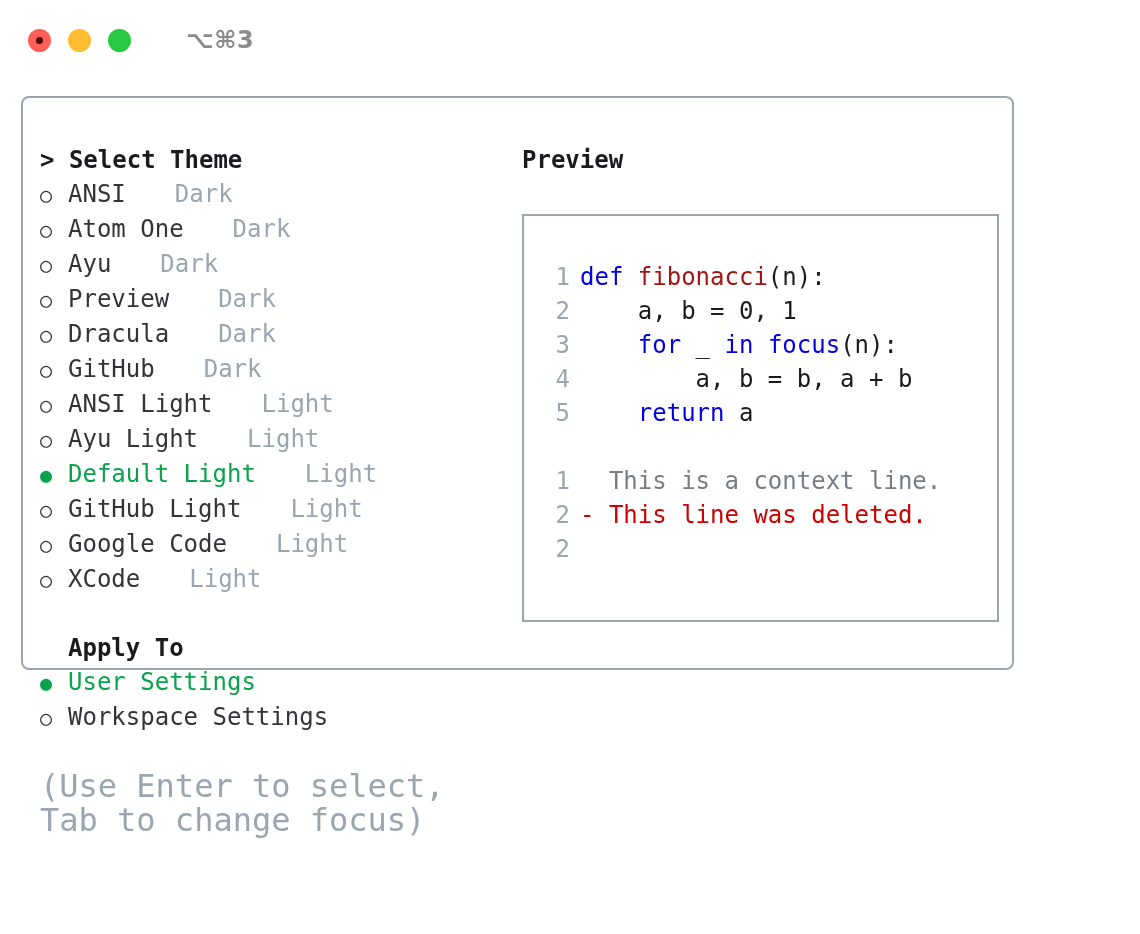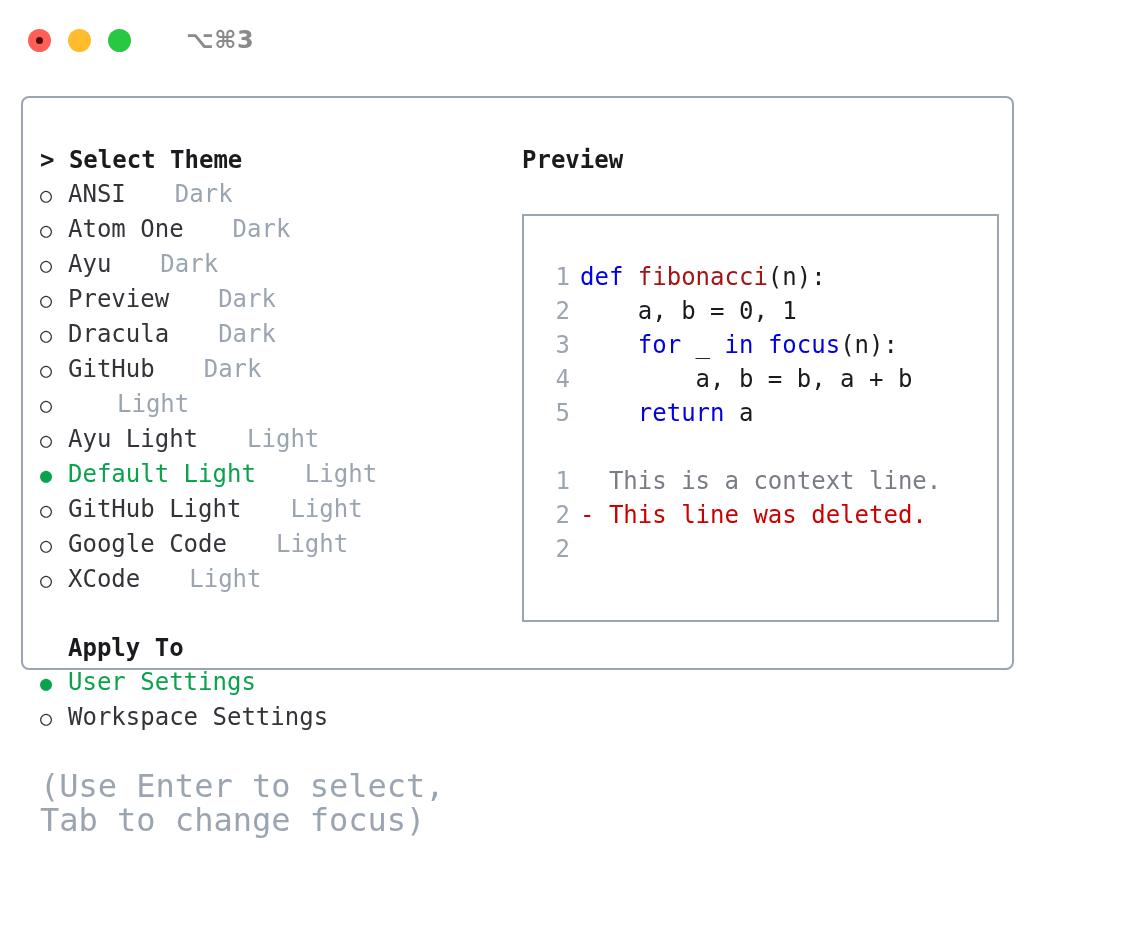--- a/index.html
+++ b/index.html
@@ -195,21 +195,21 @@
 
         <div class="section-header">&gt; Select Theme</div>
 
         <div id="theme-list">
             <div class="opt-row"><span class="marker">○</span><span class="opt-label">ANSI</span><span class="opt-tag">Dark</span></div>
             <div class="opt-row"><span class="marker">○</span><span class="opt-label">Atom One</span><span class="opt-tag">Dark</span></div>
             <div class="opt-row"><span class="marker">○</span><span class="opt-label">Ayu</span><span class="opt-tag">Dark</span></div>
             <div class="opt-row"><span class="marker">○</span><span class="opt-label">Preview</span><span class="opt-tag">Dark</span></div>
             <div class="opt-row"><span class="marker">○</span><span class="opt-label">Dracula</span><span class="opt-tag">Dark</span></div>
             <div class="opt-row"><span class="marker">○</span><span class="opt-label">GitHub</span><span class="opt-tag">Dark</span></div>
-            <div class="opt-row"><span class="marker">○</span><span class="opt-tag">Light</span></div>
+            <div class="opt-row"><span class="marker">○</span><span class="opt-label">ANSI Light</span><span class="opt-tag">Light</span></div>
             <div class="opt-row"><span class="marker">○</span><span class="opt-label">Ayu Light</span><span class="opt-tag">Light</span></div>
             <div class="opt-row selected"><span class="marker">●</span><span class="opt-label">Default Light</span><span class="opt-tag">Light</span></div>
             <div class="opt-row"><span class="marker">○</span><span class="opt-label">GitHub Light</span><span class="opt-tag">Light</span></div>
             <div class="opt-row"><span class="marker">○</span><span class="opt-label">Google Code</span><span class="opt-tag">Light</span></div>
             <div class="opt-row"><span class="marker">○</span><span class="opt-label">XCode</span><span class="opt-tag">Light</span></div>
           </div>
 
         <div class="spacer-row"></div>
 
         <div class="section-header indented">Apply To</div>

